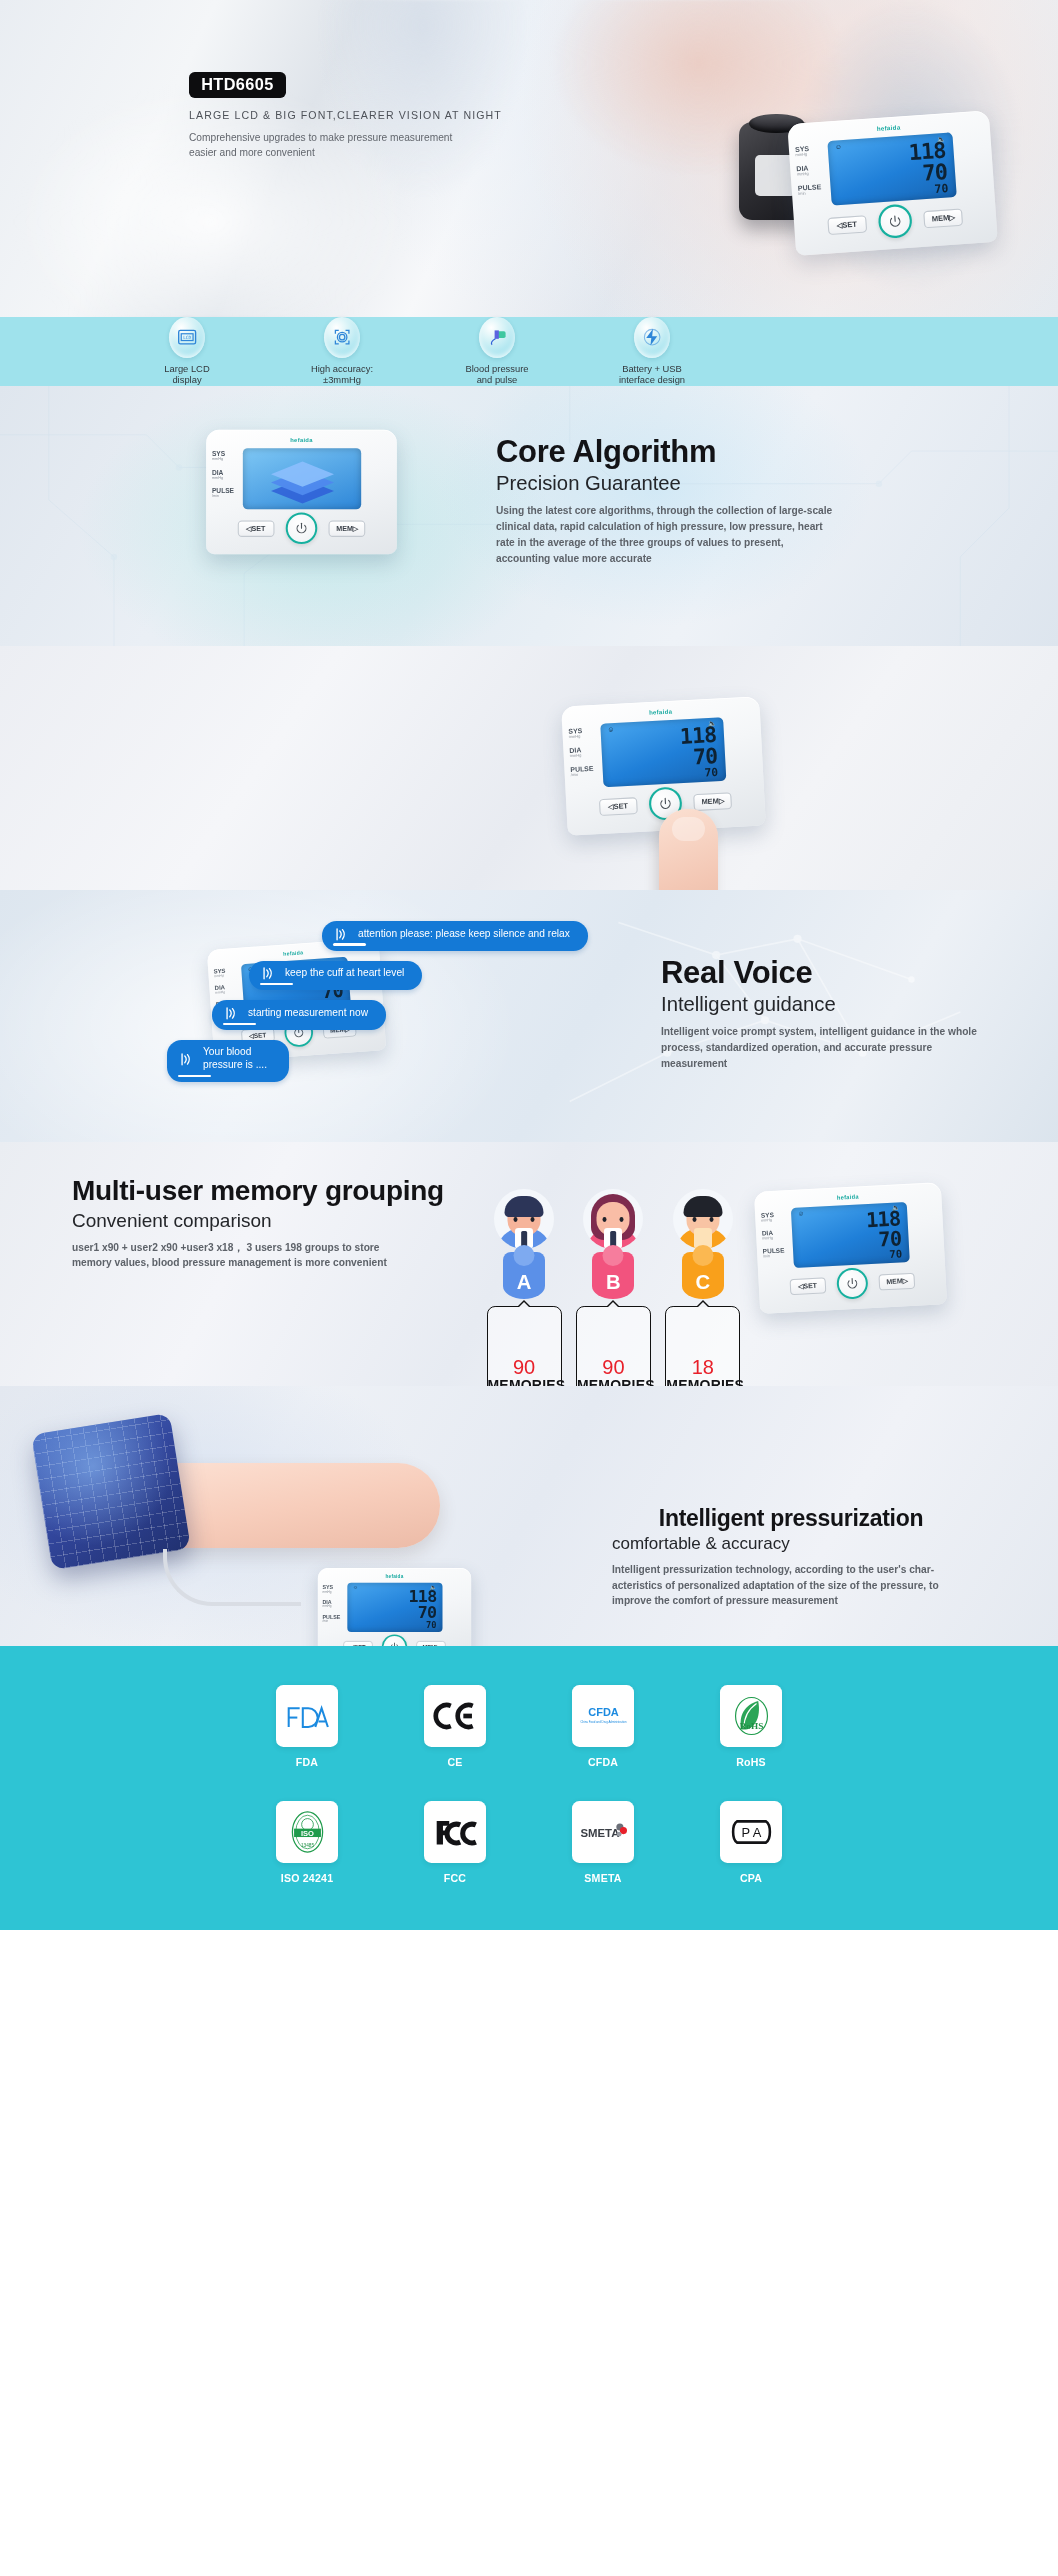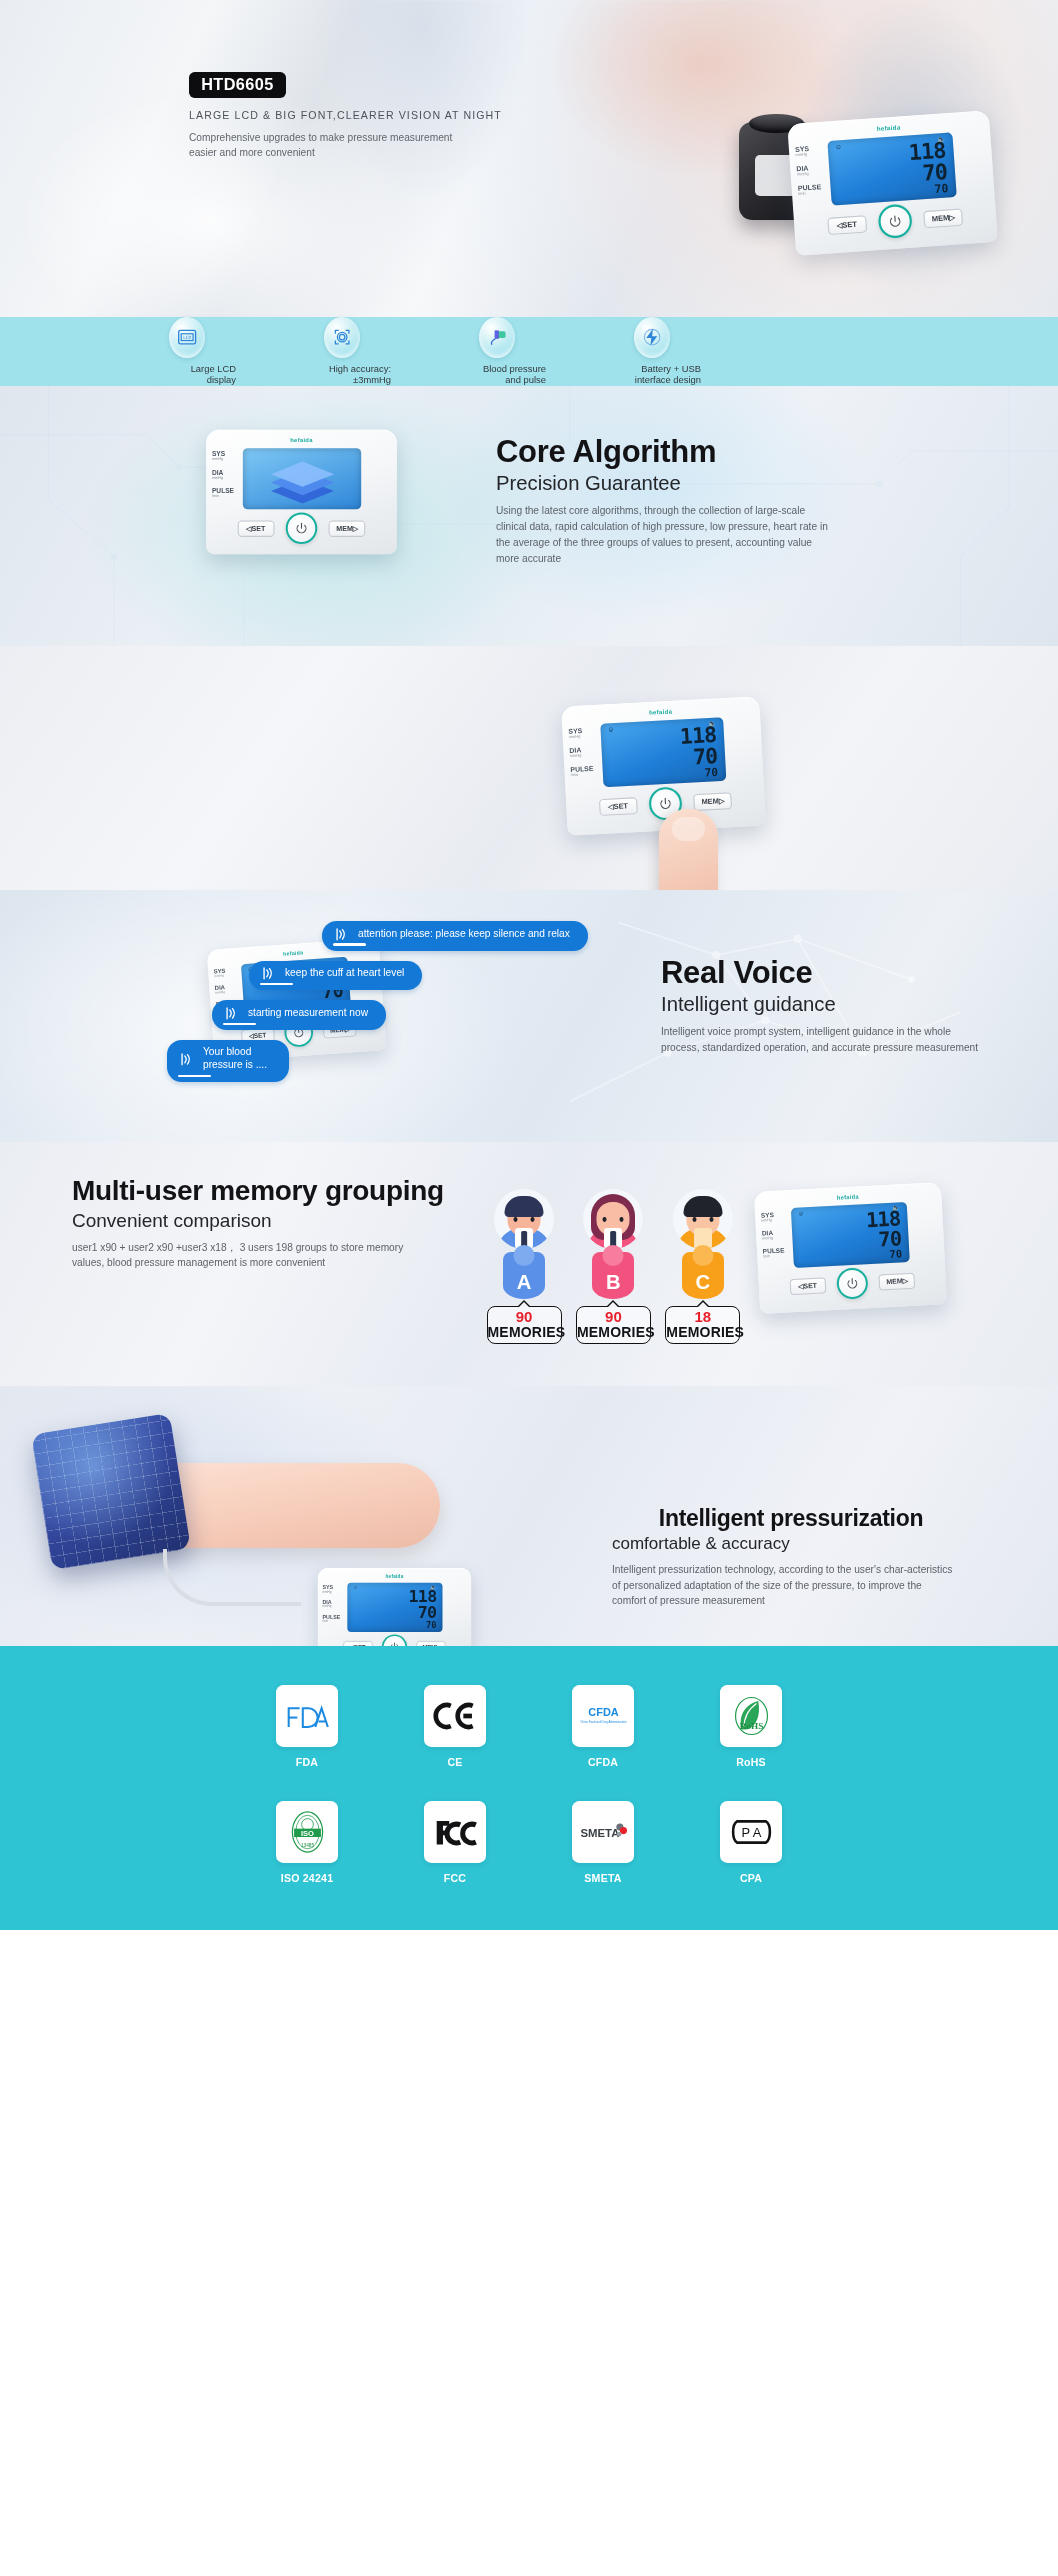--- a/index.html
+++ b/index.html
@@ -139,21 +139,21 @@
   }
 
   
   .featstrip {
     background: #9fe2ec;
     height: 69px;
     display: flex; align-items: center; justify-content: flex-start;
     padding-left: 138px; gap: 57px;
     position: relative; z-index: 6;
   }
-  .feat { width: 98px; text-align: right; }
+  .feat { width: 98px; text-align: center; }
   .feat .bubble {
     width: 36px; height: 41px; margin: 0 auto 4.9px;
     border-radius: 50%;
     background: radial-gradient(circle at 34% 26%, #ffffff 0%, #d8f3f7 32%, #a8e4ef 72%, #86d7e6 100%);
     box-shadow: inset 0 -2.4px 5.7px rgba(255,255,255,.8), 0 1.6px 4.1px rgba(20,90,110,.16);
     display: flex; align-items: center; justify-content: center;
   }
   .feat .bubble svg { width: 20.3px; height: 20.3px; }
   .feat .cap { font-size: 9.4px; color: #33383d; line-height: 1.22; }
 
@@ -163,21 +163,21 @@
     background:
       radial-gradient(ellipse 342px 212px at 30% 55%, rgba(120,225,215,0.30), rgba(120,225,215,0) 70%),
       radial-gradient(ellipse 309px 195px at 62% 40%, rgba(150,215,245,0.28), rgba(150,215,245,0) 70%),
       linear-gradient(120deg,#dfe6ee 0%, #eaeff5 24%, #e2ecf3 45%, #eef2f7 68%, #dde5ee 100%);
     overflow: hidden;
   }
   .core .circuit { position:absolute; inset:0; opacity:.5; }
   .core-text { position: absolute; left: 496px; top: 50px; width: 407px; }
   .h-big { font-size: 31px; font-weight: bold; color: #131316; letter-spacing: -0.3px; line-height: 1.06; }
   .h-sub { font-size: 20.3px; color: #24262a; margin-top: 3.3px; font-weight: normal; }
-  .h-para { font-size: 10.2px; line-height: 1.55; color: #5d6269; margin-top: 8.1px; max-width: 342px; }
+  .h-para { font-size: 10.2px; line-height: 1.55; color: #5d6269; margin-top: 8.1px; max-width: 342px; font-weight: bold; }
   .core-device { position: absolute; left: 208px; top: 45px; transform: scale(1.02); }
 
   
   .onebtn {
     position: relative; height: 244px;
     background: linear-gradient(125deg,#eceef3 0%, #f5f6f9 28%, #e8ebf1 52%, #f3f4f7 74%, #e9ecf1 100%);
     overflow: hidden;
   }
   .onebtn-text { position: absolute; left: 122px; top: 72px; width: 374px; }
   .onebtn-device { position: absolute; left: 570px; top: 59px; transform: rotate(-3deg) scale(1.06); }
@@ -269,21 +269,21 @@
     padding: 2.4px 0 3.3px; position: relative;
   }
   .av .memcard::before {
     content:""; position:absolute; top:-7.3px; left:50%; transform:translateX(-50%);
     border-left:7.3px solid transparent; border-right:7.3px solid transparent; border-bottom:7.3px solid #111;
   }
   .av .memcard::after {
     content:""; position:absolute; top:-4.9px; left:50%; transform:translateX(-50%);
     border-left:5.7px solid transparent; border-right:5.7px solid transparent; border-bottom:5.7px solid #f1f3f7;
   }
-  .av .memnum { font-size: 15px; font-weight: bold; color: #e8202a; line-height: 1; }
+  .av .memnum { font-size: 20px; font-weight: normal; color: #e8202a; line-height: 1; margin-top: 48px; }
   .av .memlab { font-size: 14px; font-weight: bold; color: #121316; letter-spacing: 0.2px; }
   .multi-device { position: absolute; left: 757px; top: 45px; transform: rotate(-3deg) scale(1.0); }
 
   
   .press {
     position: relative; height: 260px;
     background:
       radial-gradient(ellipse 342px 212px at 18% 45%, rgba(210,222,240,0.7), rgba(210,222,240,0) 70%),
       linear-gradient(120deg,#e3e8f0 0%, #eef1f6 26%, #e5eaf2 50%, #f0f2f7 76%, #e4e9f0 100%);
     overflow: hidden;

